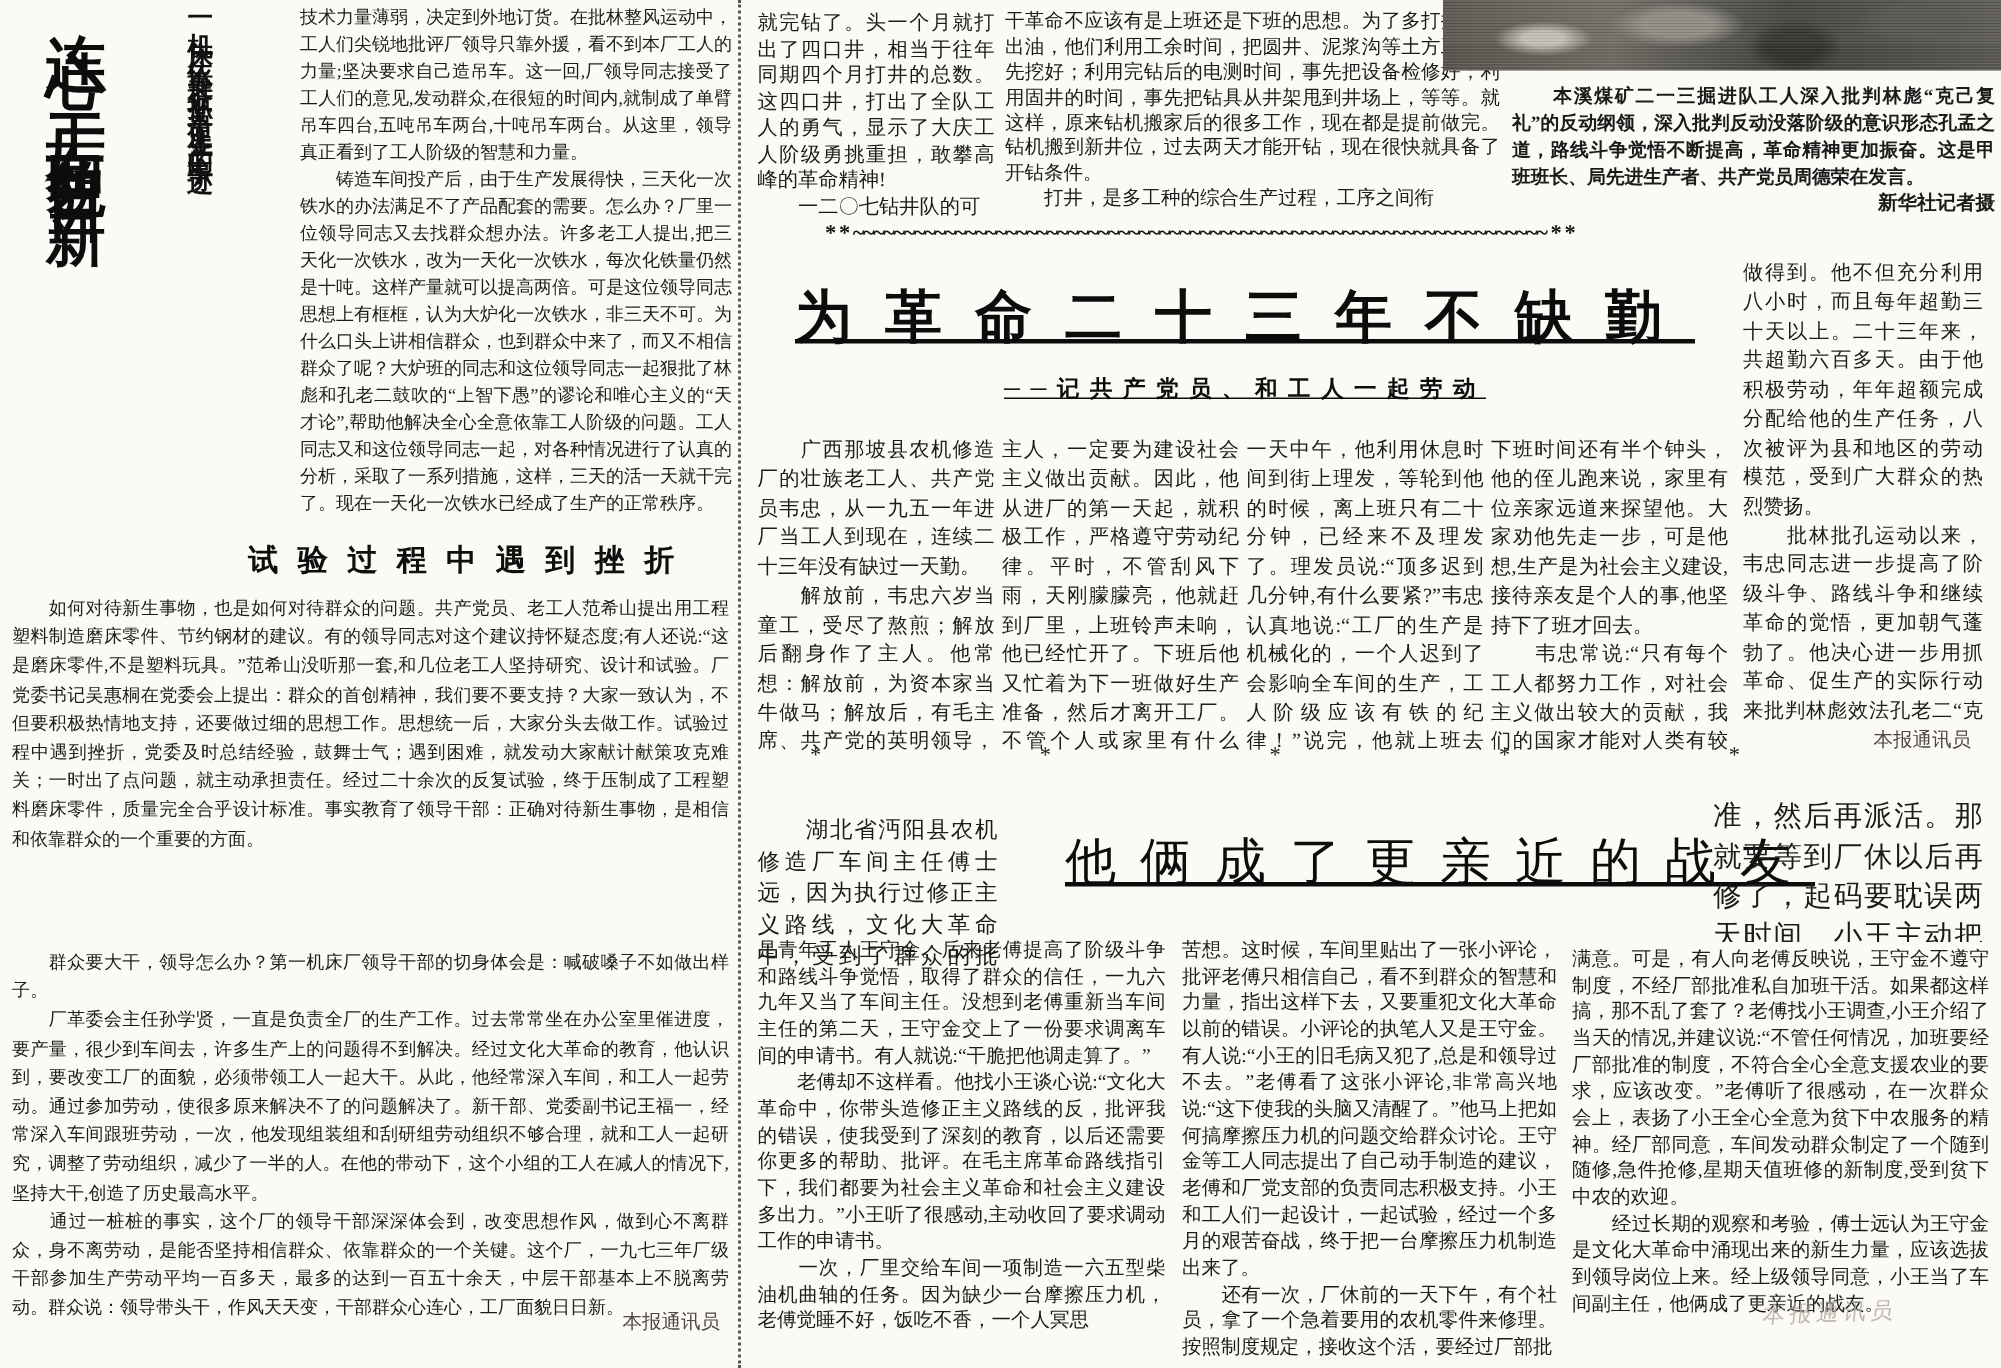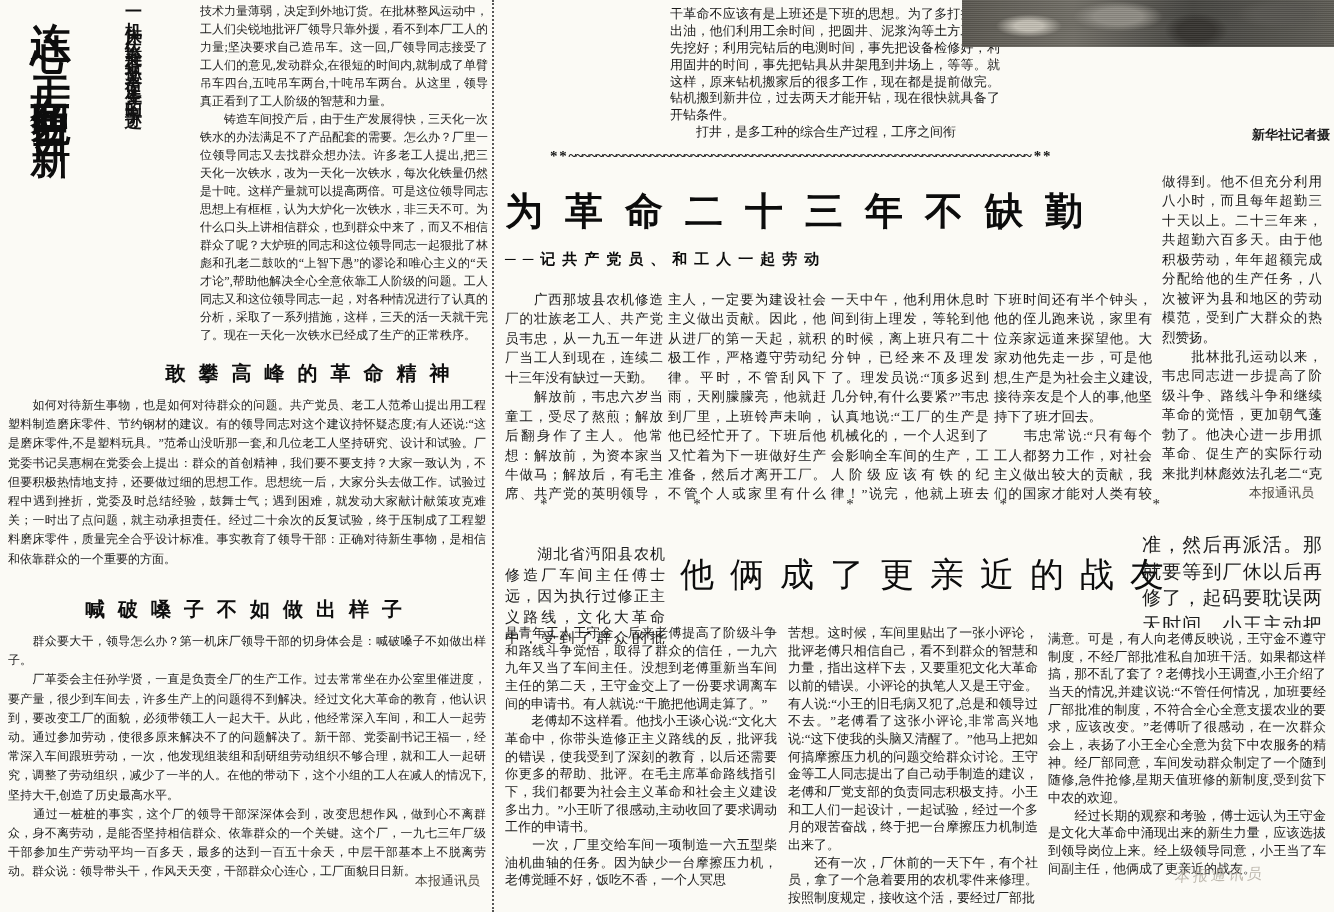--- a/index.html
+++ b/index.html
@@ -5,21 +5,21 @@
   html,body{margin:0;padding:0;background:#dedcd5;}
   .page{position:relative;width:1334px;height:912px;background:#fbfaf5;overflow:hidden;
         font-family:"Liberation Serif","DejaVu Serif",serif;color:#1b1b1b;}
   .col{position:absolute;text-align:justify;white-space:pre-wrap;word-break:break-all;
        overflow:hidden;color:#1b1b1b;}
   .vtext{position:absolute;writing-mode:vertical-rl;text-orientation:upright;}
   .vhead{font-weight:700;font-size:40px;line-height:1.0;letter-spacing:10px;color:#0d0d0d;}
   .vsub{font-size:17px;letter-spacing:6px;font-weight:600;color:#111;}
   .sechead{position:absolute;text-align:center;font-size:20px;font-weight:600;
            letter-spacing:13px;color:#0e0e0e;white-space:nowrap;}
-  .bighead{position:absolute;font-weight:600;color:#0c0c0c;white-space:nowrap;}
+  .bighead{position:absolute;text-align:center;font-weight:600;color:#0c0c0c;white-space:nowrap;text-decoration:underline;}
   .byline{position:absolute;font-size:13px;color:#4c473f;}
   .vrule{position:absolute;width:0;border-left:2px dotted #555;}
   .photo{position:absolute;left:962px;top:0;width:372px;height:47px;
          background:
            radial-gradient(46px 16px at 18% 55%, #c3bfb4 0 30%, rgba(0,0,0,0) 72%),
            radial-gradient(60px 20px at 42% 35%, #8f8c84 0 40%, rgba(0,0,0,0) 75%),
            radial-gradient(40px 22px at 63% 65%, #35332f 0 45%, rgba(0,0,0,0) 80%),
            radial-gradient(52px 18px at 85% 30%, #575550 0 45%, rgba(0,0,0,0) 80%),
            linear-gradient(90deg,#5a5750,#716e66 30%,#454440 62%,#5d5b54);}
   .photo::after{content:"";position:absolute;inset:0;
@@ -40,40 +40,42 @@
 
 <div class="page">
 
   <div class="vtext vhead" style="left:30px;top:-10px;height:460px;"><span>连心</span><span style="margin-top:34px;display:inline-block;">工厂面貌日日新</span></div>
 
   <div class="vtext vsub" style="left:122px;top:2px;height:450px;">一机床厂依靠群众抓革命促生产的事迹</div>
 
   <div class="col" style="left:200px;top:2px;width:288px;height:360px;font-size:12px;line-height:1.5;">技术力量薄弱，决定到外地订货。在批林整风运动中，工人们尖锐地批评厂领导只靠外援，看不到本厂工人的力量;坚决要求自己造吊车。这一回,厂领导同志接受了工人们的意见,发动群众,在很短的时间内,就制成了单臂吊车四台,五吨吊车两台,十吨吊车两台。从这里，领导真正看到了工人阶级的智慧和力量。
 　　铸造车间投产后，由于生产发展得快，三天化一次铁水的办法满足不了产品配套的需要。怎么办？厂里一位领导同志又去找群众想办法。许多老工人提出,把三天化一次铁水，改为一天化一次铁水，每次化铁量仍然是十吨。这样产量就可以提高两倍。可是这位领导同志思想上有框框，认为大炉化一次铁水，非三天不可。为什么口头上讲相信群众，也到群众中来了，而又不相信群众了呢？大炉班的同志和这位领导同志一起狠批了林彪和孔老二鼓吹的“上智下愚”的谬论和唯心主义的“天才论”,帮助他解决全心全意依靠工人阶级的问题。工人同志又和这位领导同志一起，对各种情况进行了认真的分析，采取了一系列措施，这样，三天的活一天就干完了。现在一天化一次铁水已经成了生产的正常秩序。</div>
 
-  <div class="sechead" style="left:140px;top:360px;width:348px;">敢攀高峰的革命精神</div>
+  <div class="sechead" style="left:140px;top:360px;width:348px;">试验过程中遇到挫折</div>
 
   <div class="col" style="left:8px;top:396px;width:478px;height:178px;font-size:12px;line-height:1.6;">　　如何对待新生事物，也是如何对待群众的问题。共产党员、老工人范希山提出用工程塑料制造磨床零件、节约钢材的建议。有的领导同志对这个建议持怀疑态度;有人还说:“这是磨床零件,不是塑料玩具。”范希山没听那一套,和几位老工人坚持研究、设计和试验。厂党委书记吴惠桐在党委会上提出：群众的首创精神，我们要不要支持？大家一致认为，不但要积极热情地支持，还要做过细的思想工作。思想统一后，大家分头去做工作。试验过程中遇到挫折，党委及时总结经验，鼓舞士气；遇到困难，就发动大家献计献策攻克难关；一时出了点问题，就主动承担责任。经过二十余次的反复试验，终于压制成了工程塑料磨床零件，质量完全合乎设计标准。事实教育了领导干部：正确对待新生事物，是相信和依靠群众的一个重要的方面。</div>
 
-  <div class="sechead" style="left:20px;top:596px;width:460px;">喊破嗓子不如做出样子</div>
 
   <div class="col" style="left:8px;top:632px;width:478px;height:262px;font-size:12px;line-height:1.6;">　　群众要大干，领导怎么办？第一机床厂领导干部的切身体会是：喊破嗓子不如做出样子。
 　　厂革委会主任孙学贤，一直是负责全厂的生产工作。过去常常坐在办公室里催进度，要产量，很少到车间去，许多生产上的问题得不到解决。经过文化大革命的教育，他认识到，要改变工厂的面貌，必须带领工人一起大干。从此，他经常深入车间，和工人一起劳动。通过参加劳动，使很多原来解决不了的问题解决了。新干部、党委副书记王福一，经常深入车间跟班劳动，一次，他发现组装组和刮研组劳动组织不够合理，就和工人一起研究，调整了劳动组织，减少了一半的人。在他的带动下，这个小组的工人在减人的情况下,坚持大干,创造了历史最高水平。
 　　通过一桩桩的事实，这个厂的领导干部深深体会到，改变思想作风，做到心不离群众，身不离劳动，是能否坚持相信群众、依靠群众的一个关键。这个厂，一九七三年厂级干部参加生产劳动平均一百多天，最多的达到一百五十余天，中层干部基本上不脱离劳动。群众说：领导带头干，作风天天变，干部群众心连心，工厂面貌日日新。</div>
 
   <div class="byline" style="left:150px;top:872px;width:330px;text-align:right;">本报通讯员</div>
 
   <div class="vrule" style="left:492px;top:0;height:912px;"></div>
 
+  <div class="col" style="left:505px;top:6px;width:158px;height:142px;font-size:13.5px;line-height:1.3;">就完钻了。头一个月就打出了四口井，相当于往年同期四个月打井的总数。这四口井，打出了全队工人的勇气，显示了大庆工人阶级勇挑重担，敢攀高峰的革命精神!
+　　一二〇七钻井队的可</div>
 
   <div class="col" style="left:670px;top:6px;width:330px;height:142px;font-size:13px;line-height:1.3;">干革命不应该有是上班还是下班的思想。为了多打井，多出油，他们利用工余时间，把圆井、泥浆沟等土方工程事先挖好；利用完钻后的电测时间，事先把设备检修好；利用固井的时间，事先把钻具从井架甩到井场上，等等。就这样，原来钻机搬家后的很多工作，现在都是提前做完。钻机搬到新井位，过去两天才能开钻，现在很快就具备了开钻条件。
 　　打井，是多工种的综合生产过程，工序之间衔</div>
 
   <div class="photo"></div>
 
+  <div class="caption">　　本溪煤矿二一三掘进队工人深入批判林彪“克己复礼”的反动纲领，深入批判反动没落阶级的意识形态孔孟之道，路线斗争觉悟不断提高，革命精神更加振奋。这是甲班班长、局先进生产者、共产党员周德荣在发言。</div>
   <div class="credit">新华社记者摄</div>
 
   <div class="chain">* *  ~~~~~~~~~~~~~~~~~~~~~~~~~~~~~~~~~~~~~~~~~~~~~~~~~~~~~~~~~~~~~~~~~~~~  * *</div>
 
   <div class="bighead" style="left:505px;top:186px;width:650px;font-size:38px;letter-spacing:22px;">为革命二十三年不缺勤</div>
   <div class="bighead" style="left:505px;top:250px;width:650px;font-size:15px;letter-spacing:7px;font-weight:600;">──记共产党员、和工人一起劳动</div>
 
   <div class="col" style="left:505px;top:290px;width:158px;height:216px;font-size:13.5px;line-height:1.44;">　　广西那坡县农机修造厂的壮族老工人、共产党员韦忠，从一九五一年进厂当工人到现在，连续二十三年没有缺过一天勤。
 　　解放前，韦忠六岁当童工，受尽了熬煎；解放后翻身作了主人。他常想：解放前，为资本家当牛做马；解放后，有毛主席、共产党的英明领导，我们工人当了国家的</div>
   <div class="col" style="left:668px;top:290px;width:158px;height:216px;font-size:13.5px;line-height:1.44;">主人，一定要为建设社会主义做出贡献。因此，他从进厂的第一天起，就积极工作，严格遵守劳动纪律。平时，不管刮风下雨，天刚朦朦亮，他就赶到厂里，上班铃声未响，他已经忙开了。下班后他又忙着为下一班做好生产准备，然后才离开工厂。不管个人或家里有什么事，他从不迟到、早退。</div>

